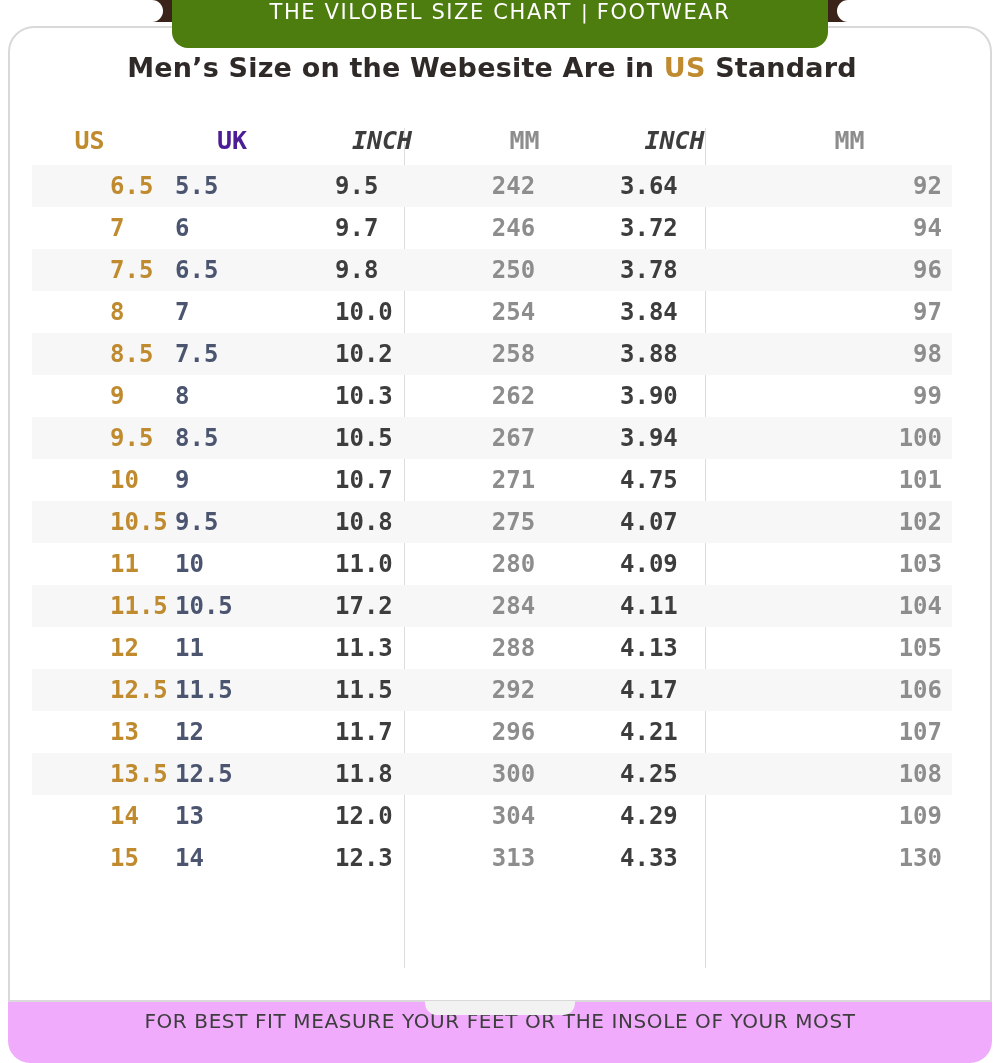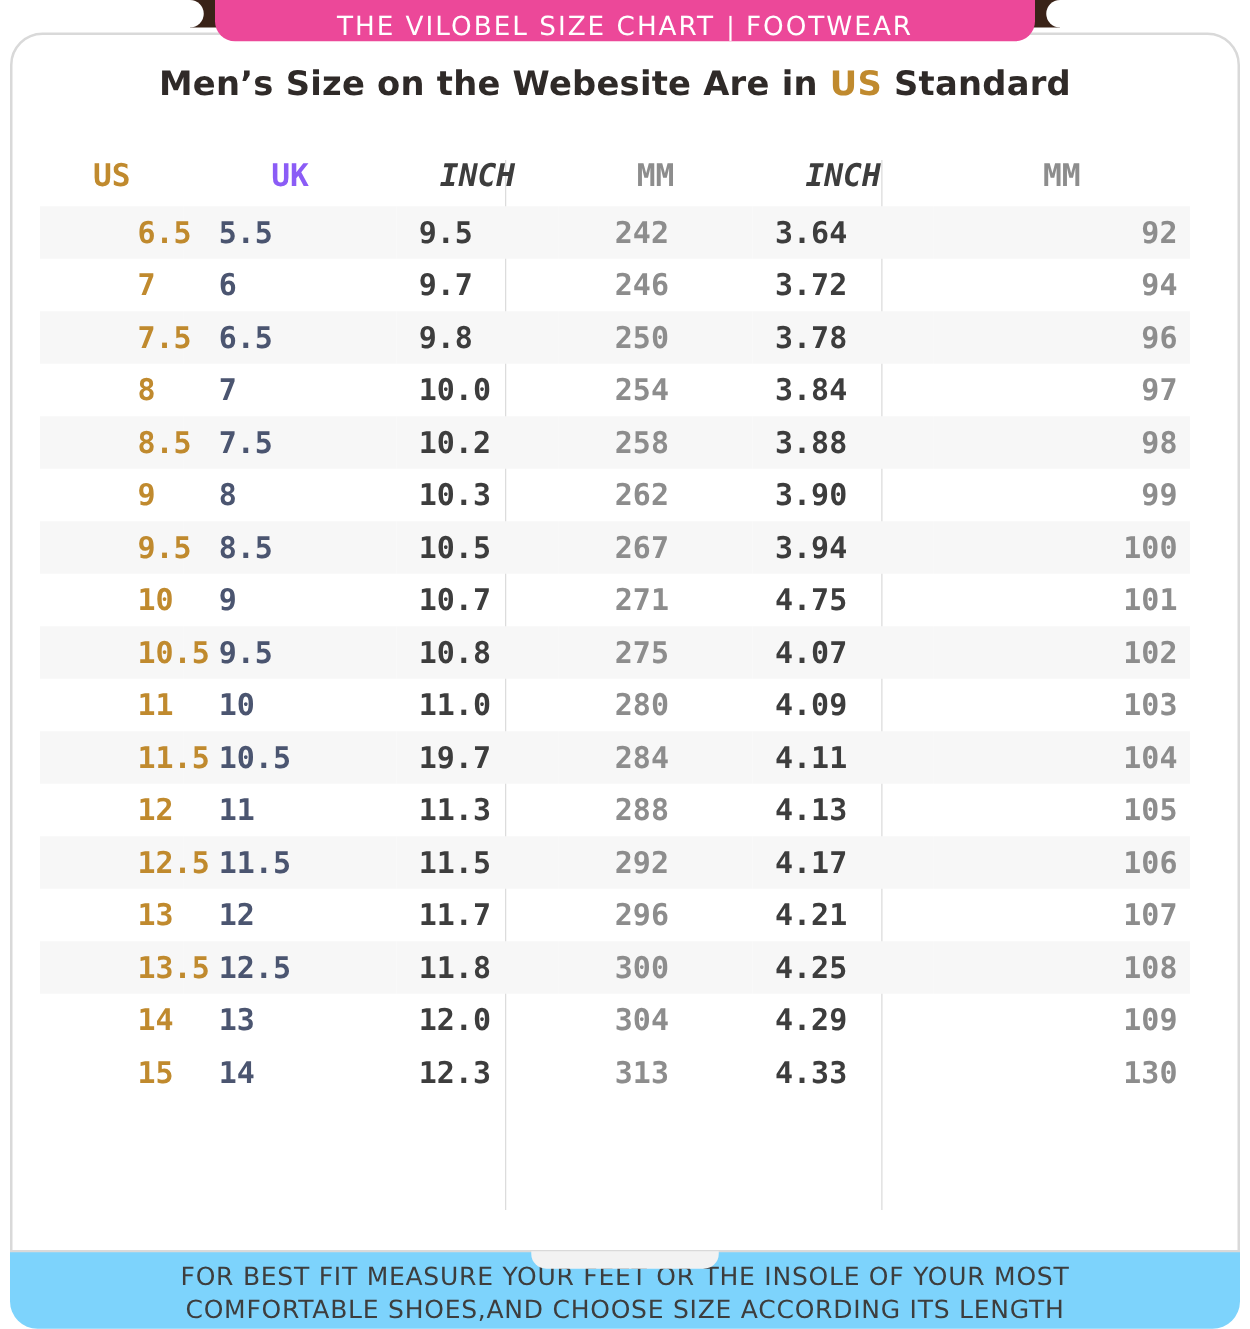--- a/index.html
+++ b/index.html
@@ -32,26 +32,26 @@
     border-radius: 26px;
     background: #ffffff;
   }
 
   
   .banner {
     position: absolute;
     left: 172px;
     top: 0px;
     width: 656px;
-    height: 33px;
-    background: #ec4899;
+    height: 48px;
+    background: #4d7c0f;
     border-radius: 0 0 16px 16px;
     box-sizing: border-box;
     display: flex;
-    align-items: flex-end;
+    align-items: flex-start;
     justify-content: center;
     z-index: 5;
   }
   .banner-text {
     color: #ffffff;
     font-family: "DejaVu Sans", sans-serif;
     font-size: 21px;
     letter-spacing: 1.6px;
     white-space: nowrap;
   }
@@ -125,21 +125,21 @@
   .grp-len  { color: #4a4a4a; }
   .grp-wid  { color: #4a4a4a; }
 
   .head-row th {
     padding: 4px 0 10px 0;
     font-size: 25px;
     font-weight: bold;
     font-family: "DejaVu Sans Mono", monospace;
   }
   .h-us   { color: #c08a2e; }
-  .h-uk   { color: #8b5cf6; }
+  .h-uk   { color: #4c1d95; }
   .h-inch { color: #3d3d3d; font-style: italic; }
   .h-mm   { color: #8d8d8d; }
 
   tbody td {
     height: 42px;
     font-size: 24px;
     font-weight: bold;
     font-family: "DejaVu Sans Mono", monospace;
     padding: 0;
   }
@@ -165,21 +165,21 @@
 
   
   .footer {
     position: absolute;
     left: 8px;
     top: 1000px;
     width: 984px;
     height: 63px;
     box-sizing: border-box;
     border-top: 2px solid #d9d9d9;
-    background: #7dd3fc;
+    background: #f0abfc;
     border-radius: 0 0 22px 22px;
     text-align: center;
     padding-top: 6px;
   }
   .footer-line {
     font-size: 20px;
     color: #3d3d3d;
     letter-spacing: 0.6px;
     line-height: 26px;
     white-space: nowrap;
@@ -315,21 +315,21 @@
           <td class="us">11</td>
           <td class="uk">10</td>
           <td class="inch1">11.0</td>
           <td class="mm1">280</td>
           <td class="inch2">4.09</td>
           <td class="mm2">103</td>
         </tr>
         <tr class="alt">
           <td class="us">11.5</td>
           <td class="uk">10.5</td>
-          <td class="inch1">19.7</td>
+          <td class="inch1">17.2</td>
           <td class="mm1">284</td>
           <td class="inch2">4.11</td>
           <td class="mm2">104</td>
         </tr>
         <tr>
           <td class="us">12</td>
           <td class="uk">11</td>
           <td class="inch1">11.3</td>
           <td class="mm1">288</td>
           <td class="inch2">4.13</td>
@@ -374,16 +374,15 @@
           <td class="mm1">313</td>
           <td class="inch2">4.33</td>
           <td class="mm2">130</td>
         </tr>
       </tbody>
   </table>
 
   <div class="footer">
     <div class="footer-notch"></div>
     <div class="footer-line">FOR BEST FIT MEASURE YOUR FEET OR THE INSOLE OF YOUR MOST</div>
-    <div class="footer-line">COMFORTABLE SHOES,AND CHOOSE SIZE ACCORDING ITS LENGTH</div>
   </div>
 
 </div>
 
 </body></html>

